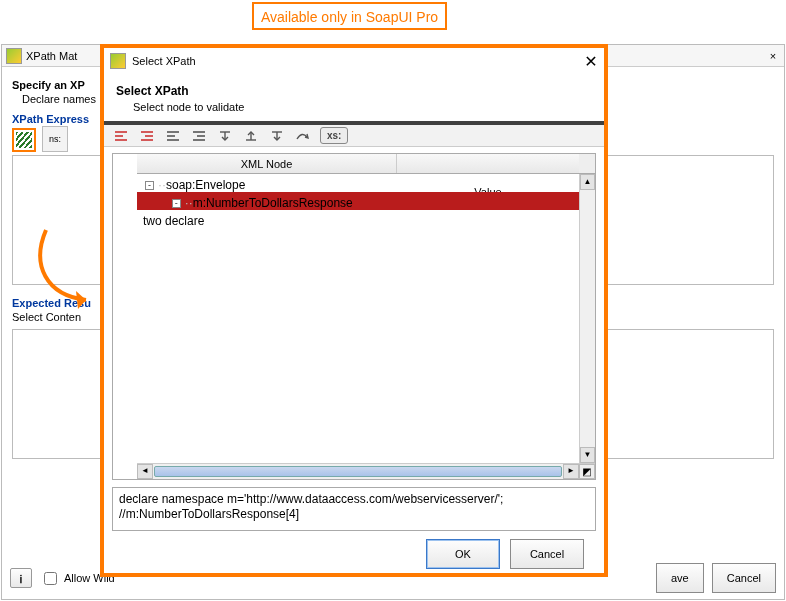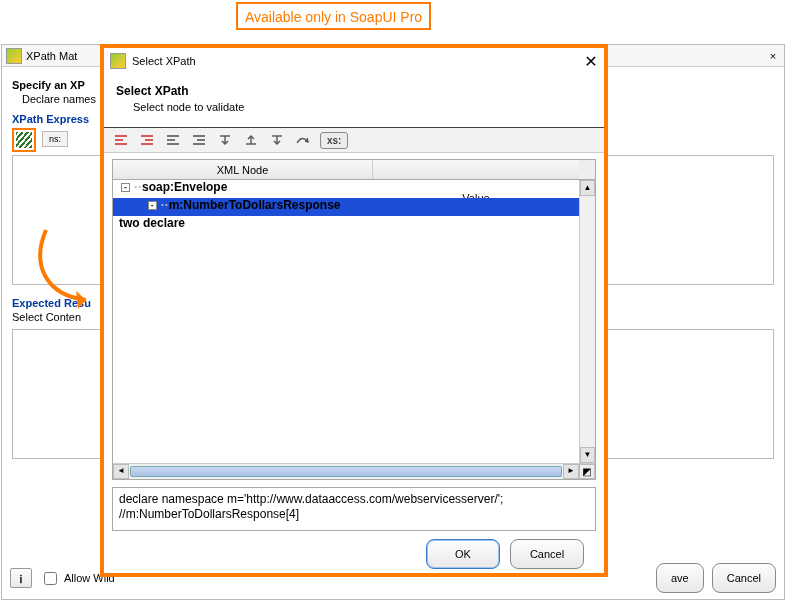--- a/index.html
+++ b/index.html
@@ -10,21 +10,21 @@
     background: #fff;
     width: 786px;
     height: 601px;
     position: relative;
     overflow: hidden;
   }
 
   .annotation-banner {
     position: absolute;
     top: 2px;
-    left: 236px;
+    left: 252px;
     width: 195px;
     height: 28px;
     border: 2px solid #ff7a00;
     color: #ff7a00;
     font-size: 14px;
     text-align: center;
     line-height: 26px;
     background: #fff;
     z-index: 100;
   }
@@ -52,21 +52,21 @@
     border: 1px solid #999;
   }
   .parent-titlebar .ttl { flex: 1; }
   .close-x { width: 14px; text-align: center; cursor: default; }
   .parent-body { padding: 8px 10px 6px 10px; height: calc(100% - 22px); position: relative; }
   .section-title { font-weight: bold; margin-top: 4px; }
   .section-sub { margin-left: 10px; margin-top: 2px; margin-bottom: 6px; }
   .label-blue { color: #00389e; font-weight: bold; margin-top: 8px; }
   .tool-row { display: flex; align-items: center; margin-top: 2px; height: 24px; gap: 6px;}
   .ns-btn {
-    width: 26px; height: 16px;
+    width: 26px; height: 26px;
     display:flex;align-items:center;justify-content:center;
     border: 1px solid #bbb; background: #f3f3f3;
     font-size: 9px;
   }
   .outlined-btn {
     border: 2px solid #ff7a00;
     width: 24px; height: 24px;
     display:flex;align-items:center;justify-content:center;
     background: #fff;
     margin-top: 2px;
@@ -88,21 +88,21 @@
   }
 
   .bottom-bar {
     position: absolute;
     left: 8px; right: 8px; bottom: 6px;
     display:flex; align-items:center; gap:8px;
   }
   .bottom-bar .chk { display:flex; align-items:center; gap:4px; }
   .btn {
     border: 1px solid #8a8a8a; background: linear-gradient(#fdfdfd,#e9e9e9);
-    padding: 8px 14px; font-size: 11px; border-radius:8px;
+    padding: 8px 14px; font-size: 11px; border-radius:0;
   }
   .spacer { flex:1; }
   .help-btn {
     width: 22px; height: 20px;
     border:1px solid #999;
     background: linear-gradient(#fdfdfd,#e9e9e9);
     display:flex;align-items:center;justify-content:center;
     font-weight:bold;
     border-radius:2px;
   }
@@ -125,45 +125,46 @@
     width:16px;height:16px;margin-right:6px;
     background: linear-gradient(135deg,#9c3,#fc3); border:1px solid #999;
   }
   .modal-header {
     padding: 10px 12px 8px 12px;
   }
   .modal-header .htitle { font-weight:bold; font-size:12px; }
   .modal-header .hsub { margin-left:17px; margin-top:3px; }
   .modal-toolbar {
     height: 26px; display:flex; align-items:center;
-    border-top:1px solid #404040; border-bottom:1px solid #ccc;
-    padding: 0 8px; gap: 8px; background:#f2f2f2;margin-top:6px;
+    border-top:4px solid #404040; border-bottom:1px solid #ccc;
+    padding: 0 8px; gap: 8px; background:#f2f2f2;
   }
   .tbtn { width:18px;height:16px; display:flex;align-items:center;justify-content:center; }
   .tbtn svg { display:block; }
   .xs-btn {
     padding: 2px 6px; border:1px solid #888; background:#ececec;
     font-size:10px; font-weight:bold; color:#444; border-radius:3px;
   }
 
   .tree-area {
     flex:1; margin: 6px 8px; border:1px solid #aaa;
     display:flex; flex-direction:column; min-height:0;
     background:#fff;
+    padding-left:24px;
   }
   .tree-header {
     display:flex; height:20px; background:linear-gradient(#f8f8f8,#e8e8e8);
     border-bottom:1px solid #aaa;
   }
   .tree-header .col1 { flex: 0 0 260px; border-right:1px solid #ccc; text-align:center; line-height:20px;}
   .tree-header .col2 { flex:1; text-align:center; line-height:20px;margin-top:28px;}
   .tree-header .colsb { flex:0 0 16px; background:#eee;}
   .tree-body { flex:1; overflow:hidden; position:relative; font-size:12px;}
-  .tree-row { display:flex; height:18px; align-items:flex-start;font-weight:bold; }
-  .tree-row.selected { background:#1d4ed8; }
+  .tree-row { display:flex; height:18px; align-items:flex-end; }
+  .tree-row.selected { background:#b91c1c; }
   .tree-row .c1 { flex:0 0 260px; padding-left:8px; white-space:nowrap;}
   .tree-row .c2 { flex:1; padding-left:6px;}
   .toggler { display:inline-block; width:9px;height:9px;border:1px solid #888;background:#fff;margin-right:4px;font-size:9px;line-height:7px;text-align:center;color:#333;vertical-align:middle;}
   .dots { color:#bbb; }
   .vbar { position:absolute; top:0; right:0; bottom:0; width:16px; background:#f0f0f0; border-left:1px solid #ccc;}
   .vbar .up,.vbar .dn { height:16px; background:#e4e4e4; border:1px solid #bbb; font-size:8px; text-align:center; line-height:14px;}
   .vbar .dn{ position:absolute; bottom:0; left:0; right:0;}
   .hbar { height:16px; border-top:1px solid #ccc; background:#f0f0f0; display:flex;}
   .hbar .lft,.hbar .rgt { width:16px; background:#e4e4e4; border:1px solid #bbb; text-align:center; line-height:12px; font-size:8px;}
   .hbar .thumb { flex:1; margin:2px 1px; background:linear-gradient(#c9d7ef,#a9c3e9); border:1px solid #7aa; border-radius:2px;}

